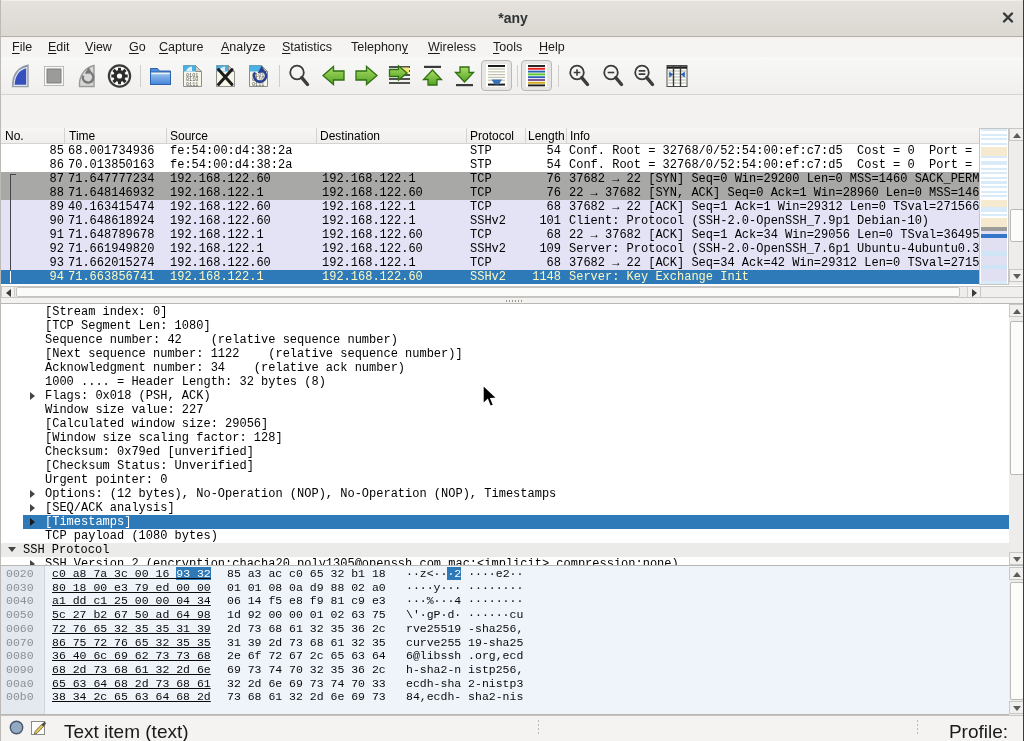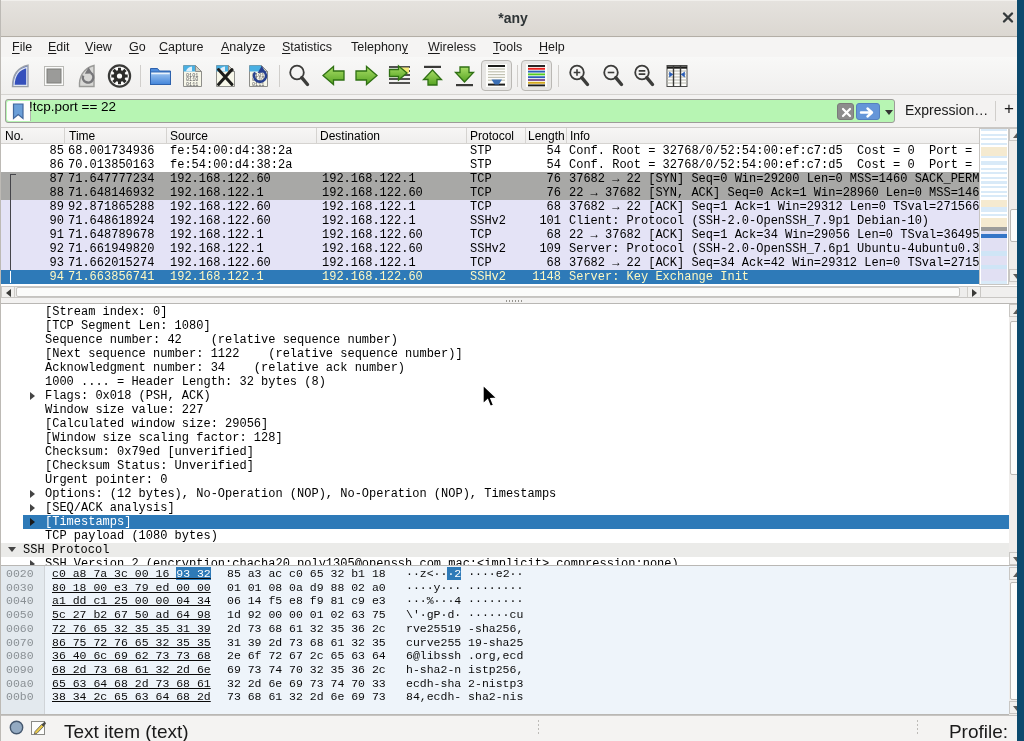--- a/index.html
+++ b/index.html
@@ -1,17 +1,17 @@
 <!DOCTYPE html>
 <html><head>
 <meta charset="utf-8">
 <style>
 html,body{margin:0;padding:0;}
 #win{position:relative;width:1024px;height:741px;background:#f3f2f1;overflow:hidden;
-  font-family:"Liberation Sans",sans-serif;box-sizing:border-box;border-left:1px solid #bdbab5;border-right:7px solid #0c4a6e;}
+  font-family:"Liberation Sans",sans-serif;box-sizing:border-box;border-left:1px solid #bdbab5;border-right:1px solid #0c4a6e;}
 #win *{box-sizing:border-box;}
 .mono{font-family:"Liberation Mono",monospace;}
 
 #titlebar{position:absolute;left:0;top:0;width:1024px;height:37px;
   background:linear-gradient(#e5e2de,#dbd7d1);border-bottom:1px solid #b3aea6;border-top:1px solid #f1efec;}
 #title{position:absolute;left:0;right:0;top:9px;text-align:center;font-size:14px;font-weight:bold;color:#2e3436;}
 #closex{position:absolute;right:6px;top:5px;width:22px;height:22px;color:#34393b;}
 
 #menubar{position:absolute;left:0;top:38px;width:1024px;height:19px;background:#f5f4f3;font-size:12.5px;color:#1a1a1a;}
 #menubar span{position:absolute;top:2px;}
@@ -260,39 +260,20 @@
           <line x1="3" y1="20" x2="23" y2="20"></line>
         </g>
         <line x1="3" y1="4.5" x2="23" y2="4.5" stroke="#1c1c1a" stroke-width="2.4"></line>
         <g stroke="#3a3a38" stroke-width="1.4">
           <line x1="9.5" y1="2.5" x2="9.5" y2="23.5"></line>
           <line x1="16.5" y1="2.5" x2="16.5" y2="23.5"></line>
         </g>
         <path d="M5.2 8.5 L9.2 11.5 L5.2 14.5 Z" fill="#2b5fb8"></path>
         <path d="M20.8 8.5 L16.8 11.5 L20.8 14.5 Z" fill="#2b5fb8"></path>
       </svg>
-  </div>
-  <div id="filterbar">
-    <div id="filterbox">
-      <div style="position:absolute;left:1px;top:1px;width:24px;height:20px;background:#fdfdfc;border-right:1px solid #b5b3b0;border-radius:2px 0 0 2px"></div>
-      <svg id="fbookmark" width="13" height="17" viewBox="0 0 13 17">
-          <path d="M1.5 1 H11 V15.5 L6.2 11.6 L1.5 15.5 Z" fill="#6b9fd8" stroke="#41679c" stroke-width="1.2"></path>
-        </svg>
-      <div class="fbtn" id="fx"><svg width="17" height="17" viewBox="0 0 17 17">
-            <path d="M5 5 L12 12 M12 5 L5 12" stroke="#fff" stroke-width="2.2" stroke-linecap="round"></path>
-          </svg></div>
-      <div class="fbtn" id="farrow"><svg width="23" height="17" viewBox="0 0 23 17">
-            <path d="M4 8.5 H13 M10.5 4.5 L15 8.5 L10.5 12.5" stroke="#fff" stroke-width="2.4" fill="none" stroke-linecap="round" stroke-linejoin="round"></path>
-          </svg></div>
-      <div id="fcaret"></div>
-    </div>
-    <div id="filtertext">!tcp.port == 22</div>
-    <div id="expr">Expression…</div>
-    <div id="fsep2"></div>
-    <div id="fplus">+</div>
   </div>
   <div id="plist">
 
     <div id="phead">
       <span class="hc" style="left:4px">No.</span>
       <span class="hc" style="left:68px">Time</span>
       <span class="hc" style="left:169px">Source</span>
       <span class="hc" style="left:319px">Destination</span>
       <span class="hc" style="left:469px">Protocol</span>
       <span class="hc" style="left:527px;width:38px">Length</span>
@@ -301,21 +282,21 @@
         <div class="hd" style="left:165px"></div>
       <div class="hd" style="left:315px"></div>
         <div class="hd" style="left:465px"></div>
       <div class="hd" style="left:524px"></div>
         <div class="hd" style="left:565px"></div>
     </div>
     <div class="prow mono" style="top:16px;background:#ffffff;color:#000"><span class="c-no">85</span><span class="c-time">68.001734936</span><span class="c-src">fe:54:00:d4:38:2a</span><span class="c-dst"></span><span class="c-proto">STP</span><span class="c-len">54</span><span class="c-info">Conf. Root = 32768/0/52:54:00:ef:c7:d5  Cost = 0  Port = 0x8002</span></div>
     <div class="prow mono" style="top:30px;background:#ffffff;color:#000"><span class="c-no">86</span><span class="c-time">70.013850163</span><span class="c-src">fe:54:00:d4:38:2a</span><span class="c-dst"></span><span class="c-proto">STP</span><span class="c-len">54</span><span class="c-info">Conf. Root = 32768/0/52:54:00:ef:c7:d5  Cost = 0  Port = 0x8002</span></div>
     <div class="prow mono" style="top:44px;background:#a8a8a6;color:#000"><span class="c-no">87</span><span class="c-time">71.647777234</span><span class="c-src">192.168.122.60</span><span class="c-dst">192.168.122.1</span><span class="c-proto">TCP</span><span class="c-len">76</span><span class="c-info">37682 → 22 [SYN] Seq=0 Win=29200 Len=0 MSS=1460 SACK_PERM=1 TSval=2715663364 TSecr=0 WS=128</span></div>
     <div class="prow mono" style="top:58px;background:#a8a8a6;color:#000"><span class="c-no">88</span><span class="c-time">71.648146932</span><span class="c-src">192.168.122.1</span><span class="c-dst">192.168.122.60</span><span class="c-proto">TCP</span><span class="c-len">76</span><span class="c-info">22 → 37682 [SYN, ACK] Seq=0 Ack=1 Win=28960 Len=0 MSS=1460 SACK_PERM=1 TSval=3649568554</span></div>
-    <div class="prow mono" style="top:72px;background:#e4e3f6;color:#000"><span class="c-no">89</span><span class="c-time">92.871865288</span><span class="c-src">192.168.122.60</span><span class="c-dst">192.168.122.1</span><span class="c-proto">TCP</span><span class="c-len">68</span><span class="c-info">37682 → 22 [ACK] Seq=1 Ack=1 Win=29312 Len=0 TSval=2715663365 TSecr=3649568554</span></div>
+    <div class="prow mono" style="top:72px;background:#e4e3f6;color:#000"><span class="c-no">89</span><span class="c-time">40.163415474</span><span class="c-src">192.168.122.60</span><span class="c-dst">192.168.122.1</span><span class="c-proto">TCP</span><span class="c-len">68</span><span class="c-info">37682 → 22 [ACK] Seq=1 Ack=1 Win=29312 Len=0 TSval=2715663365 TSecr=3649568554</span></div>
     <div class="prow mono" style="top:86px;background:#e4e3f6;color:#000"><span class="c-no">90</span><span class="c-time">71.648618924</span><span class="c-src">192.168.122.60</span><span class="c-dst">192.168.122.1</span><span class="c-proto">SSHv2</span><span class="c-len">101</span><span class="c-info">Client: Protocol (SSH-2.0-OpenSSH_7.9p1 Debian-10)</span></div>
     <div class="prow mono" style="top:100px;background:#e4e3f6;color:#000"><span class="c-no">91</span><span class="c-time">71.648789678</span><span class="c-src">192.168.122.1</span><span class="c-dst">192.168.122.60</span><span class="c-proto">TCP</span><span class="c-len">68</span><span class="c-info">22 → 37682 [ACK] Seq=1 Ack=34 Win=29056 Len=0 TSval=3649568554 TSecr=2715663365</span></div>
     <div class="prow mono" style="top:114px;background:#e4e3f6;color:#000"><span class="c-no">92</span><span class="c-time">71.661949820</span><span class="c-src">192.168.122.1</span><span class="c-dst">192.168.122.60</span><span class="c-proto">SSHv2</span><span class="c-len">109</span><span class="c-info">Server: Protocol (SSH-2.0-OpenSSH_7.6p1 Ubuntu-4ubuntu0.35)</span></div>
     <div class="prow mono" style="top:128px;background:#e4e3f6;color:#000"><span class="c-no">93</span><span class="c-time">71.662015274</span><span class="c-src">192.168.122.60</span><span class="c-dst">192.168.122.1</span><span class="c-proto">TCP</span><span class="c-len">68</span><span class="c-info">37682 → 22 [ACK] Seq=34 Ack=42 Win=29312 Len=0 TSval=2715663379 TSecr=3649568568</span></div>
     <div class="prow mono" style="top:142px;background:#2e7ab8;color:#fef9c3"><span class="c-no">94</span><span class="c-time">71.663856741</span><span class="c-src">192.168.122.1</span><span class="c-dst">192.168.122.60</span><span class="c-proto">SSHv2</span><span class="c-len">1148</span><span class="c-info">Server: Key Exchange Init</span></div>
     <div style="position:absolute;left:9px;top:46px;width:6px;height:1px;background:#45454a"></div>
     <div style="position:absolute;left:9px;top:46px;width:1px;height:96px;background:#45454a"></div>
     <div style="position:absolute;left:9px;top:143px;width:1px;height:12px;background:#fff"></div>
     <div id="minimap">
         <div class="mm" style="top:0.0px;height:2.2px;background:#d9eaf8"></div>

